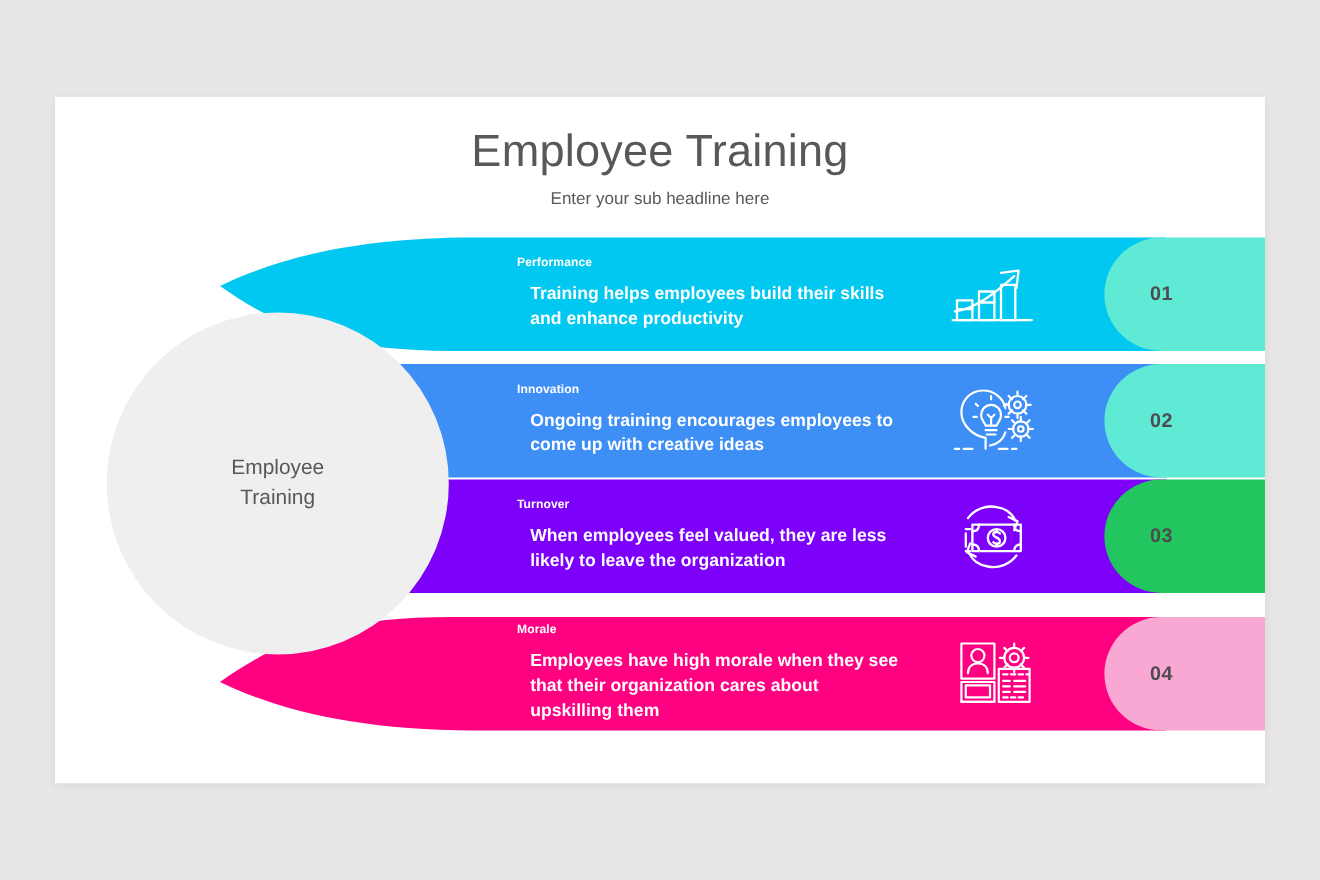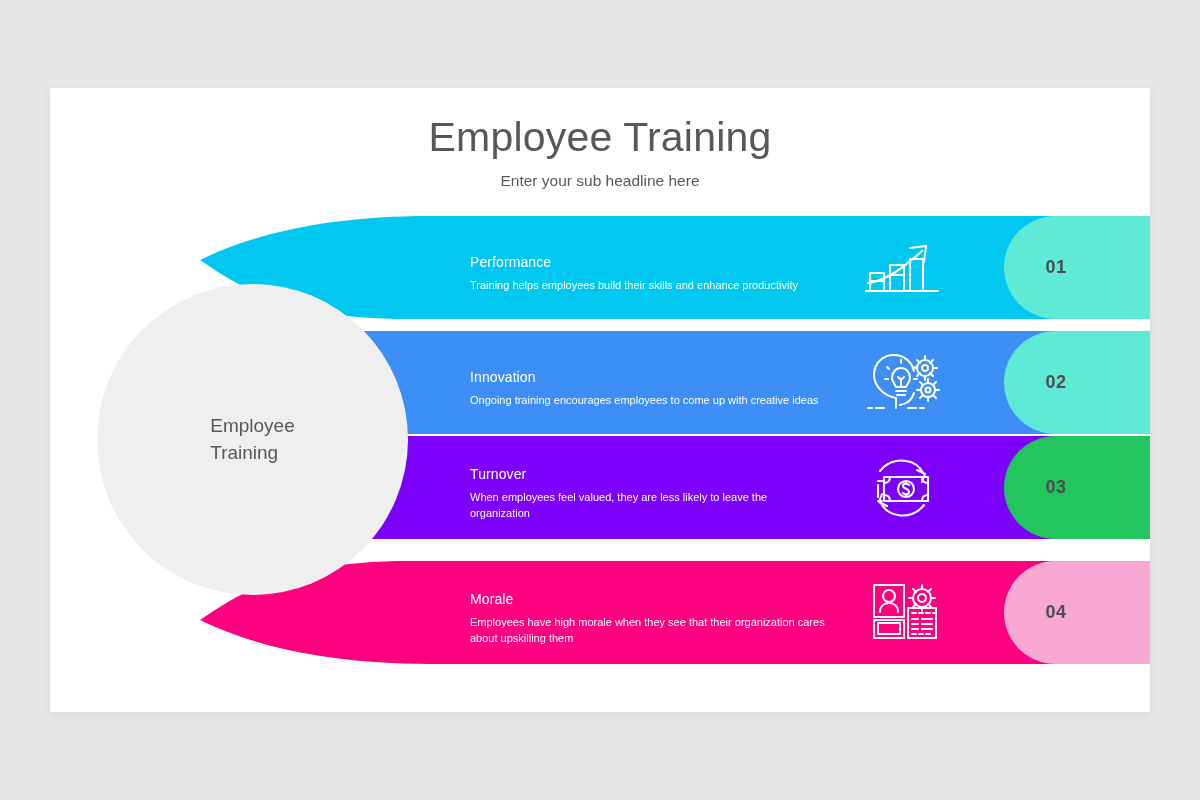--- a/index.html
+++ b/index.html
@@ -84,30 +84,30 @@
   
   .row-text {
     position: absolute;
     left: 420px;
     top: 50%;
     transform: translateY(-50%);
     width: 360px;
     color: #ffffff;
   }
   .row-heading {
-    font-size: 14px;
-    font-weight: normal;
+    font-size: 11px;
+    font-weight: bold;
     margin: 12px 0 8px 0;
     line-height: 1.1;
     letter-spacing: 0.1px;
   }
   .row-desc {
-    font-size: 11px;
-    font-weight: 400;
-    margin: 0;
+    font-size: 16px;
+    font-weight: 700;
+    margin: 12px;
     line-height: 1.42;
   }
 
   
   .row-icon {
     position: absolute;
     left: 810px;
     top: 50%;
     transform: translateY(-50%);
     width: 84px;
@@ -147,21 +147,21 @@
     background: #efefef;
     display: flex;
     align-items: center;
     justify-content: center;
     z-index: 5;
   }
   #center-label {
     font-size: 19px;
     font-weight: 400;
     color: #58585a;
-    text-align: left;
+    text-align: center;
     line-height: 1.38;
     white-space: pre-line;
   }
 </style>
 </head>
 <body style="background: rgb(232, 230, 231);">
 
 <div id="slide" style="background: rgb(255, 255, 255);">
 
   <div id="header">

